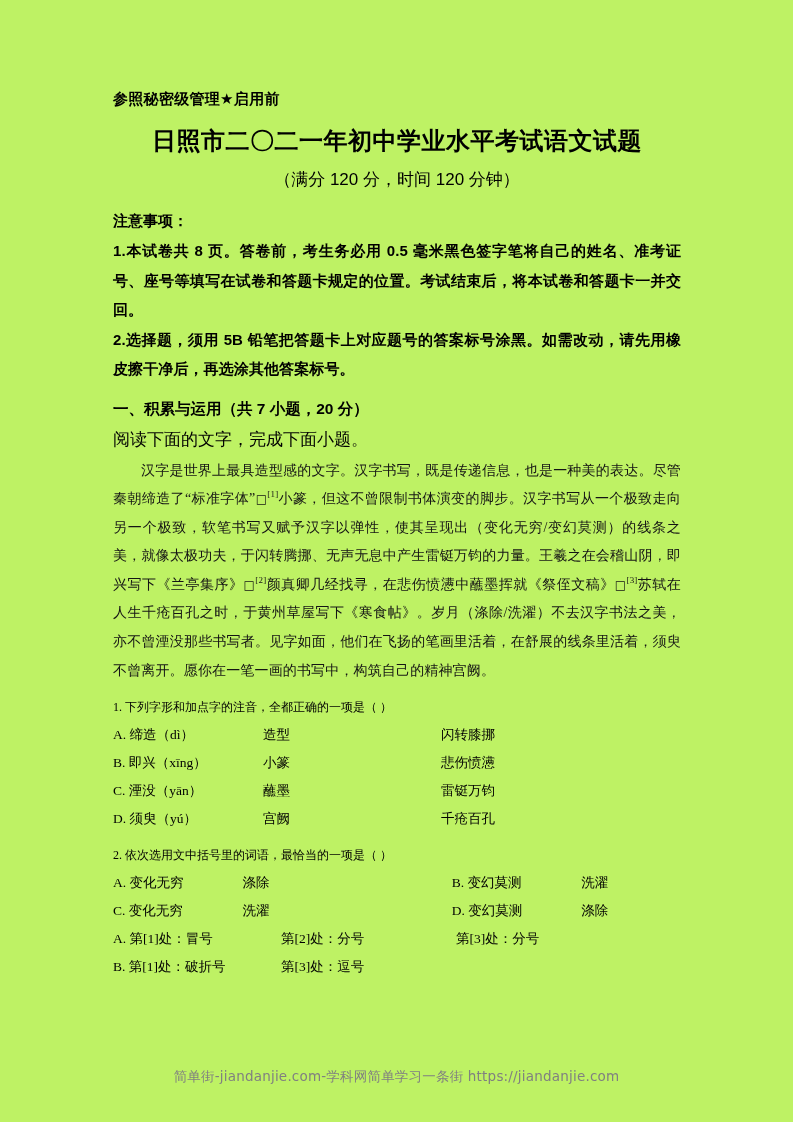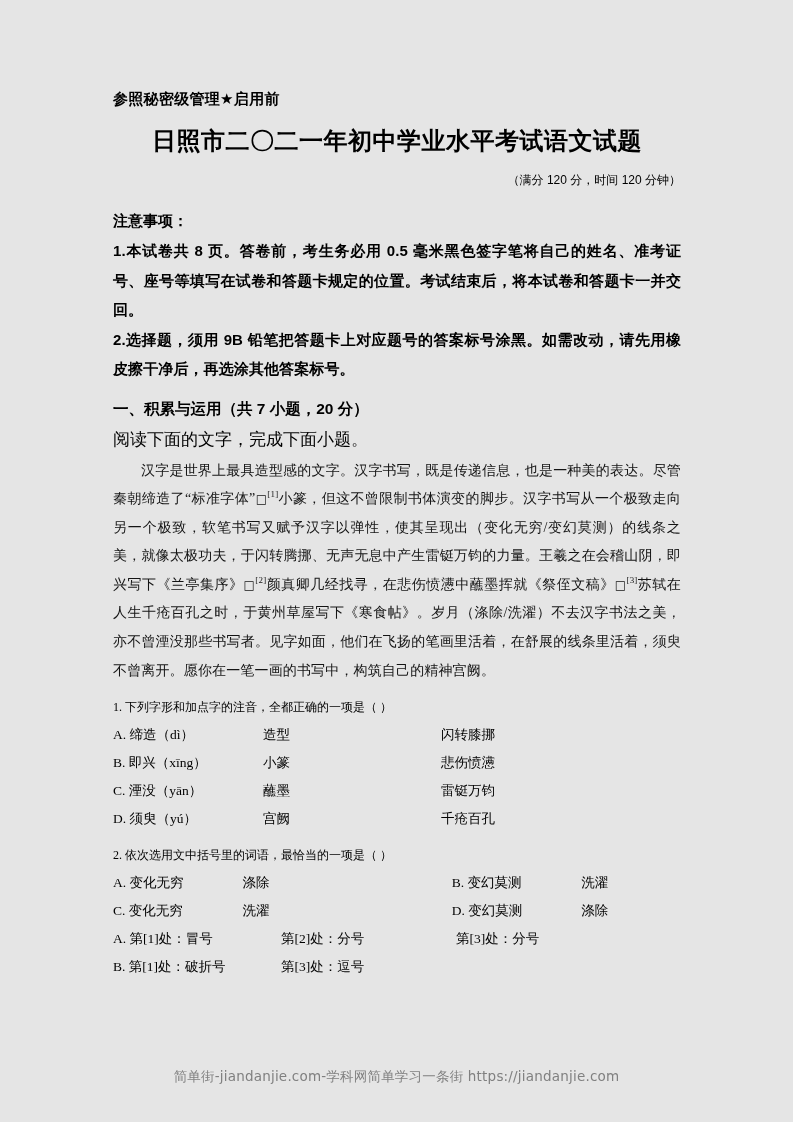--- a/index.html
+++ b/index.html
@@ -9,21 +9,21 @@
   }
   body {
     font-family: "Liberation Serif", "DejaVu Serif", serif;
     color: #000000;
   }
   #page {
     position: relative;
     width: 793px;
     height: 1122px;
     margin: 0 auto;
-    background: #e5e5e5;
+    background: #bef264;
     overflow: hidden;
     box-sizing: border-box;
   }
   .content {
     position: absolute;
     left: 113px;
     top: 88px;
     width: 568px;
   }
 
@@ -40,23 +40,23 @@
     font-family: "Liberation Serif", "DejaVu Serif", serif;
     font-weight: bold;
     font-size: 24px;
     line-height: 34px;
     text-align: center;
     margin: 0 0 10px 0;
     letter-spacing: 0.5px;
   }
   .doc-subtitle {
     font-family: "Liberation Sans", "DejaVu Sans", sans-serif;
-    font-size: 12px;
+    font-size: 17px;
     line-height: 24px;
-    text-align: right;
+    text-align: center;
     margin: 0 0 16px 0;
   }
 
   
   .notice-head {
     font-family: "Liberation Sans", "DejaVu Sans", sans-serif;
     font-weight: bold;
     font-size: 15px;
     line-height: 26px;
     margin: 0 0 2px 0;
@@ -158,21 +158,21 @@
   <div class="content">
 
     <p class="secret-line">参照秘密级管理★启用前</p>
 
     <h1 class="doc-title">日照市二〇二一年初中学业水平考试语文试题</h1>
 
     <p class="doc-subtitle">（满分 120 分，时间 120 分钟）</p>
 
     <p class="notice-head">注意事项：</p>
     <p class="notice-item">1.本试卷共 8 页。答卷前，考生务必用 0.5 毫米黑色签字笔将自己的姓名、准考证号、座号等填写在试卷和答题卡规定的位置。考试结束后，将本试卷和答题卡一并交回。</p>
-    <p class="notice-item">2.选择题，须用 9B 铅笔把答题卡上对应题号的答案标号涂黑。如需改动，请先用橡皮擦干净后，再选涂其他答案标号。</p>
+    <p class="notice-item">2.选择题，须用 5B 铅笔把答题卡上对应题号的答案标号涂黑。如需改动，请先用橡皮擦干净后，再选涂其他答案标号。</p>
 
     <h2 class="section-head">一、积累与运用（共 7 小题，20 分）</h2>
     <p class="lead-line">阅读下面的文字，完成下面小题。</p>
 
     <p class="passage"><span>汉字是世界上最具造型感的文字。汉字书写，既是传递信息，也是一种美的表达。尽管秦朝缔造了“标准字体”</span><span class="blank-box">□</span><sup>[1]</sup><span>小篆，但这不曾限制书体演变的脚步。汉字书写从一个极致走向另一个极致，软笔书写又赋予汉字以弹性，使其呈现出（变化无穷/变幻莫测）的线条之美，就像太极功夫，于闪转腾挪、无声无息中产生雷铤万钧的力量。王羲之在会稽山阴，即兴写下《兰亭集序》</span><span class="blank-box">□</span><sup>[2]</sup><span>颜真卿几经找寻，在悲伤愤懑中蘸墨挥就《祭侄文稿》</span><span class="blank-box">□</span><sup>[3]</sup><span>苏轼在人生千疮百孔之时，于黄州草屋写下《寒食帖》。岁月（涤除/洗濯）不去汉字书法之美，亦不曾湮没那些书写者。见字如面，他们在飞扬的笔画里活着，在舒展的线条里活着，须臾不曾离开。愿你在一笔一画的书写中，构筑自己的精神宫阙。</span></p>
 
     <p class="q-stem">1. 下列字形和加点字的注音，全都正确的一项是（    ）</p>
     <div class="opt-row q1">
       <span class="opt-col c0">A. 缔造（dì）</span>
       <span class="opt-col c1">造型</span>

